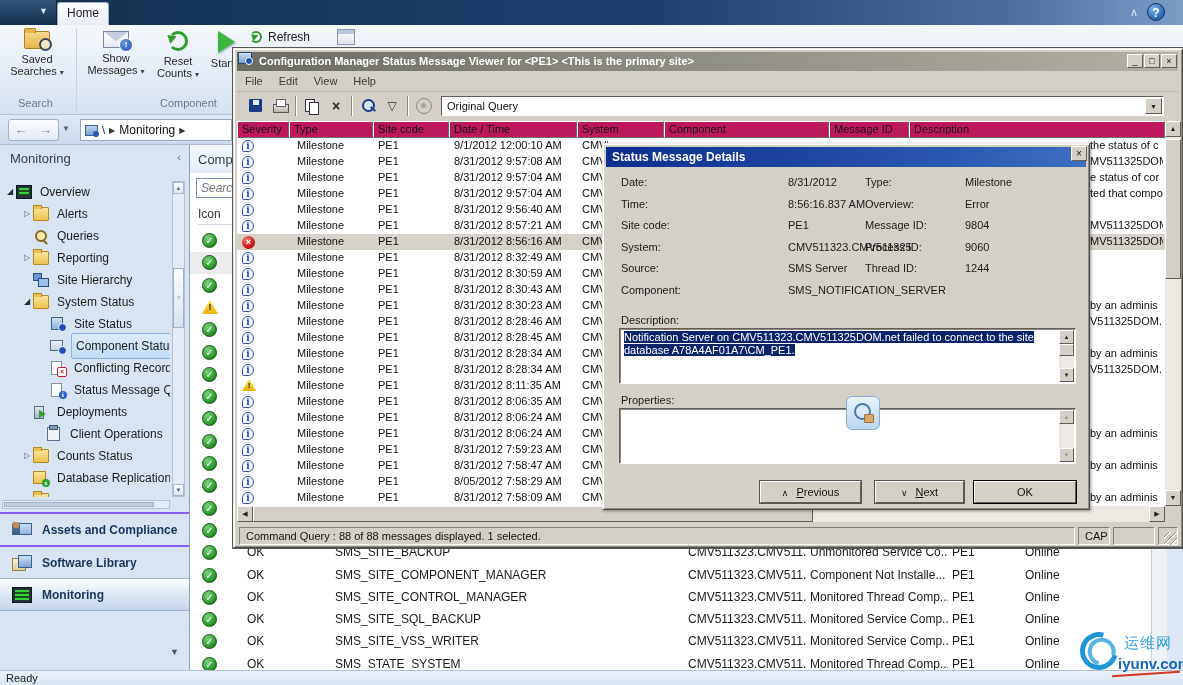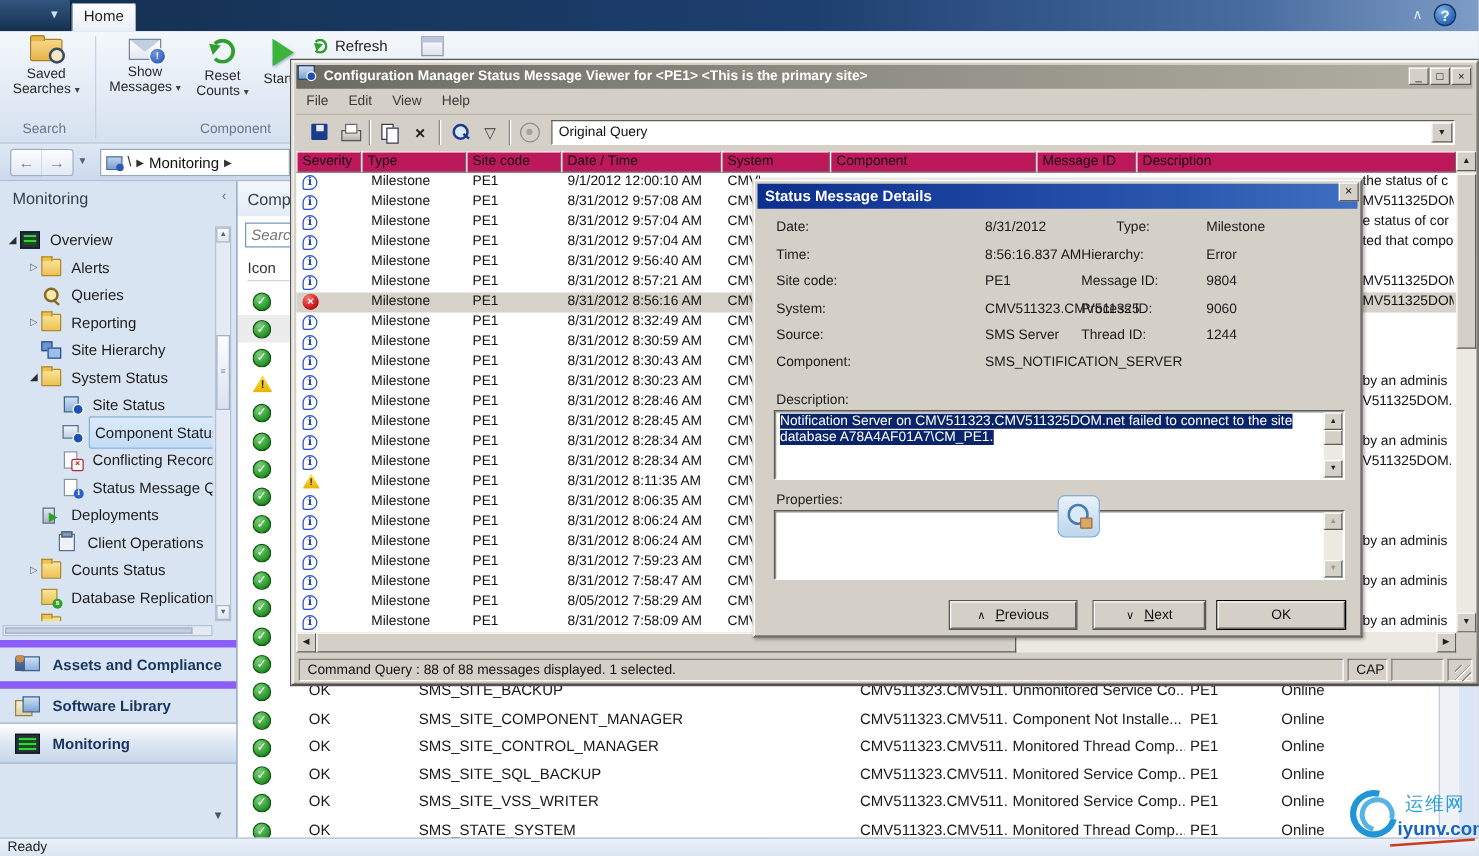--- a/index.html
+++ b/index.html
@@ -81,21 +81,21 @@
 .database-replication-icon:before{content:"";position:absolute;left:0;top:0;width:11px;height:11px;background:linear-gradient(#fbe49a,#edc253);border:1px solid #b08a28}
 .database-replication-icon:after{content:"s";position:absolute;right:-1px;bottom:-2px;width:8px;height:8px;border-radius:50%;background:#2da02d;color:#fff;font:bold 6px/8px "Liberation Sans",sans-serif;text-align:center}
 
 #tree-vscroll{position:absolute;right:4px;top:36px;width:13px;height:316px;background:#e4ebf5;border:1px solid #b4c2d4}
 .tsb-btn{position:absolute;left:0;width:11px;height:12px;background:linear-gradient(#fafcfe,#dde6f1);border:1px solid #a8b8cc;color:#55687e;font-size:6px;text-align:center;line-height:11px;cursor:pointer}
 #tree-thumb{position:absolute;left:0;top:86px;width:11px;height:60px;background:linear-gradient(#fcfdfe,#d8e2ef);border:1px solid #9fb2c8;color:#8ba0b8;font-size:7px;text-align:center;line-height:58px;cursor:grab}
 #tree-hscroll{position:absolute;left:2px;top:355px;width:168px;height:9px;background:#e4ebf5;border:1px solid #b4c2d4}
 #tree-hthumb{position:absolute;left:1px;top:1px;width:150px;height:5px;background:#c2cfe0;border:1px solid #9fb2c8}
 
 #wunderbar{position:absolute;left:0;top:367px;width:189px}
-.wbar-item{position:relative;height:33px;border-top:6px solid #8b5cf6;display:flex;align-items:center;cursor:pointer}
+.wbar-item{position:relative;height:33px;border-top:2px solid #8b5cf6;display:flex;align-items:center;cursor:pointer}
 .wbar-item.selected{background:linear-gradient(#ffffff,#dfe9f4 45%,#c6d6ea);border-top:1px solid #9db2cc;border-bottom:1px solid #9db2cc}
 .wbar-label{font-weight:bold;font-size:12px;color:#17355e;margin-left:10px}
 .wicon{width:20px;height:16px;margin:0 0 0 12px;position:relative;flex:none}
 .assets-icon:before{content:"";position:absolute;right:0;top:1px;width:13px;height:10px;background:linear-gradient(#cfe0f2,#8db2dc);border:1px solid #3a6092}
 .assets-icon:after{content:"";position:absolute;left:0;top:0;width:8px;height:13px;background:radial-gradient(circle at 50% 22%,#c98c4a 0 28%,transparent 30%),linear-gradient(#5a7aa8,#3c5a84);border-radius:3px 3px 1px 1px}
 .software-icon:before{content:"";position:absolute;left:0;top:3px;width:12px;height:11px;background:linear-gradient(#f8f0d8,#e2cf9a);border:1px solid #9a823c}
 .software-icon:after{content:"";position:absolute;right:0;top:0;width:12px;height:11px;background:linear-gradient(#cfe0f2,#7ea6d6);border:1px solid #3a6092}
 .administration-icon:before{content:"";position:absolute;left:0;top:1px;width:13px;height:13px;background:#fff;border:1px solid #5a7290}
 .administration-icon:after{content:"";position:absolute;right:0;bottom:0;width:3px;height:12px;background:linear-gradient(#f0c030,#c87820);transform:rotate(35deg);border:1px solid #8a5a10}
 #wbar-more{position:absolute;right:10px;top:502px;font-size:9px;color:#44566e;cursor:pointer}
@@ -706,27 +706,27 @@
   </div>
 </div>
 
 <div id="dialog">
   <div id="d-title"><span>Status Message Details</span></div>
   <div id="d-close">×</div>
   <div id="dlg-fields">
       <div class="dfrow" style="top: 0px;">
         <span class="dl" style="left: 18px;">Date:</span>
         <span class="dv" style="left: 185px; width: 172px;">8/31/2012</span>
-        <span class="dl" style="left: 262px; margin-left: 28px;">Type:</span>
+        <span class="dl" style="left: 262px;">Type:</span>
         <span class="dv" style="left: 362px; width: 115px;">Milestone</span>
       </div>
       <div class="dfrow" style="top: 22px;">
         <span class="dl" style="left: 18px;">Time:</span>
         <span class="dv" style="left: 185px; width: 172px;">8:56:16.837 AM</span>
-        <span class="dl" style="left: 262px;">Hierarchy:</span>
+        <span class="dl" style="left: 262px;">Overview:</span>
         <span class="dv" style="left: 362px; width: 115px;">Error</span>
       </div>
       <div class="dfrow" style="top: 43px;">
         <span class="dl" style="left: 18px;">Site code:</span>
         <span class="dv" style="left: 185px; width: 172px;">PE1</span>
         <span class="dl" style="left: 262px;">Message ID:</span>
         <span class="dv" style="left: 362px; width: 115px;">9804</span>
       </div>
       <div class="dfrow" style="top: 65px; padding-left: 26px;">
         <span class="dl" style="left: 18px;">System:</span>

